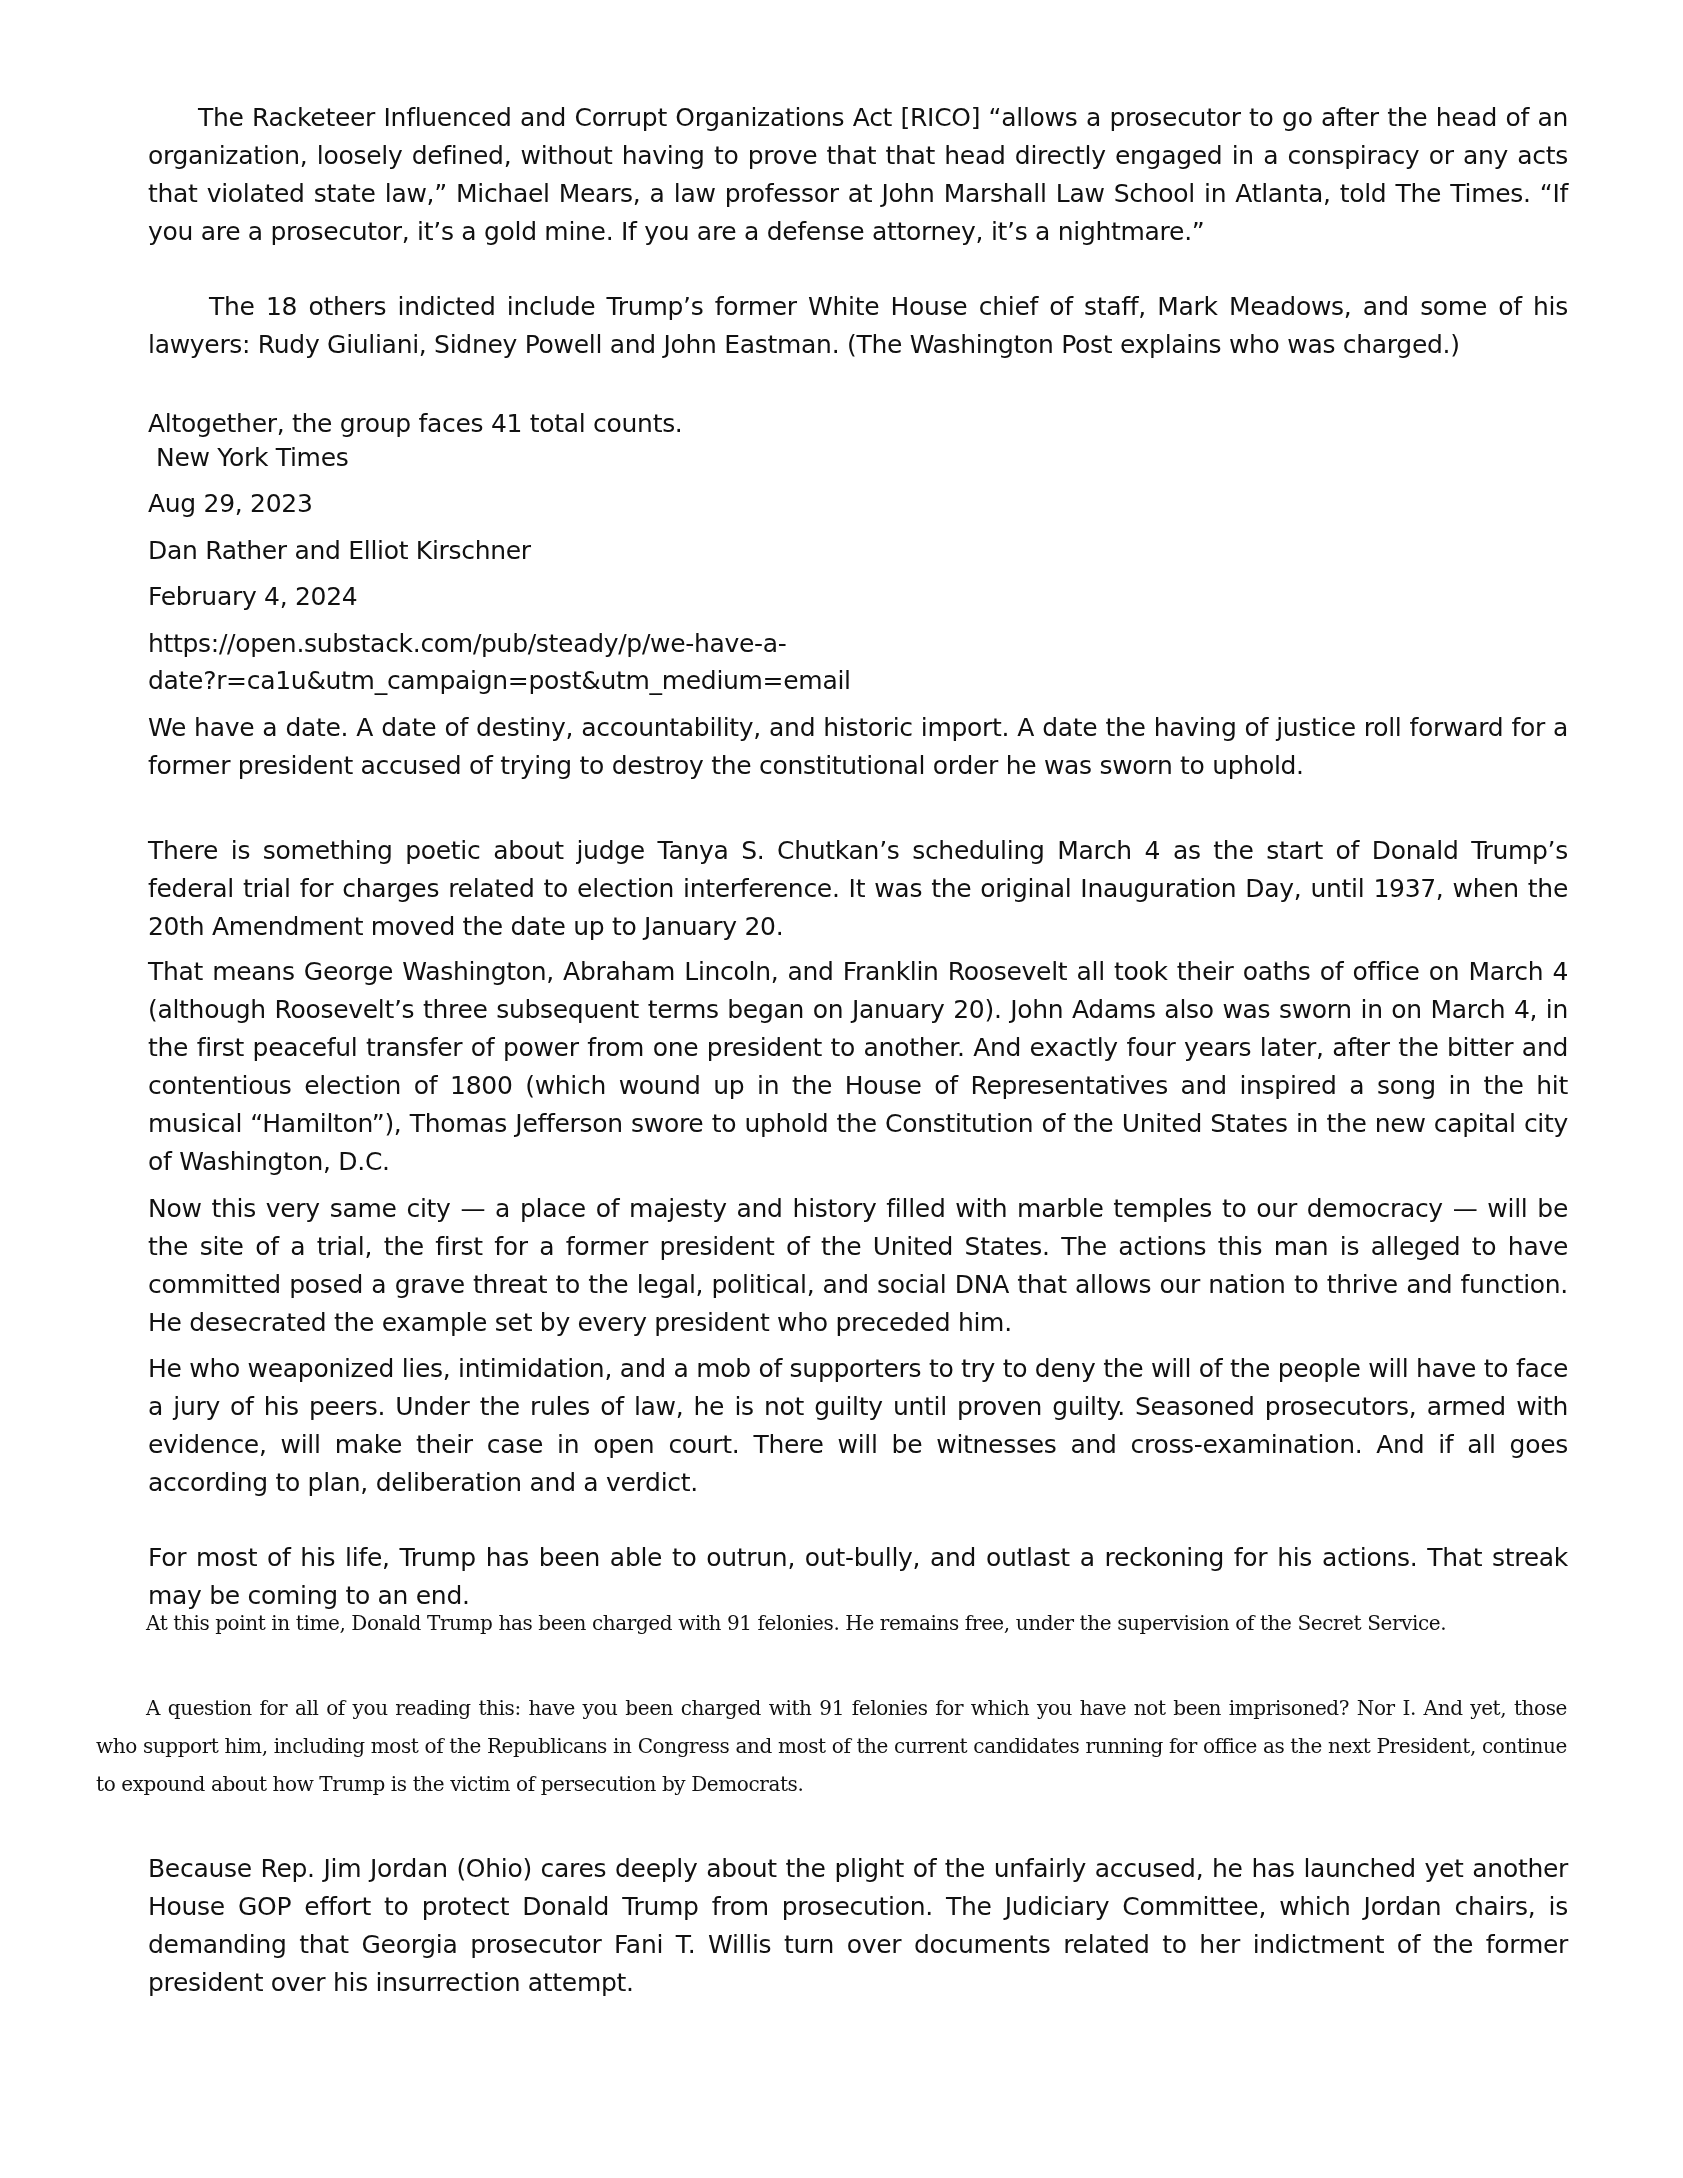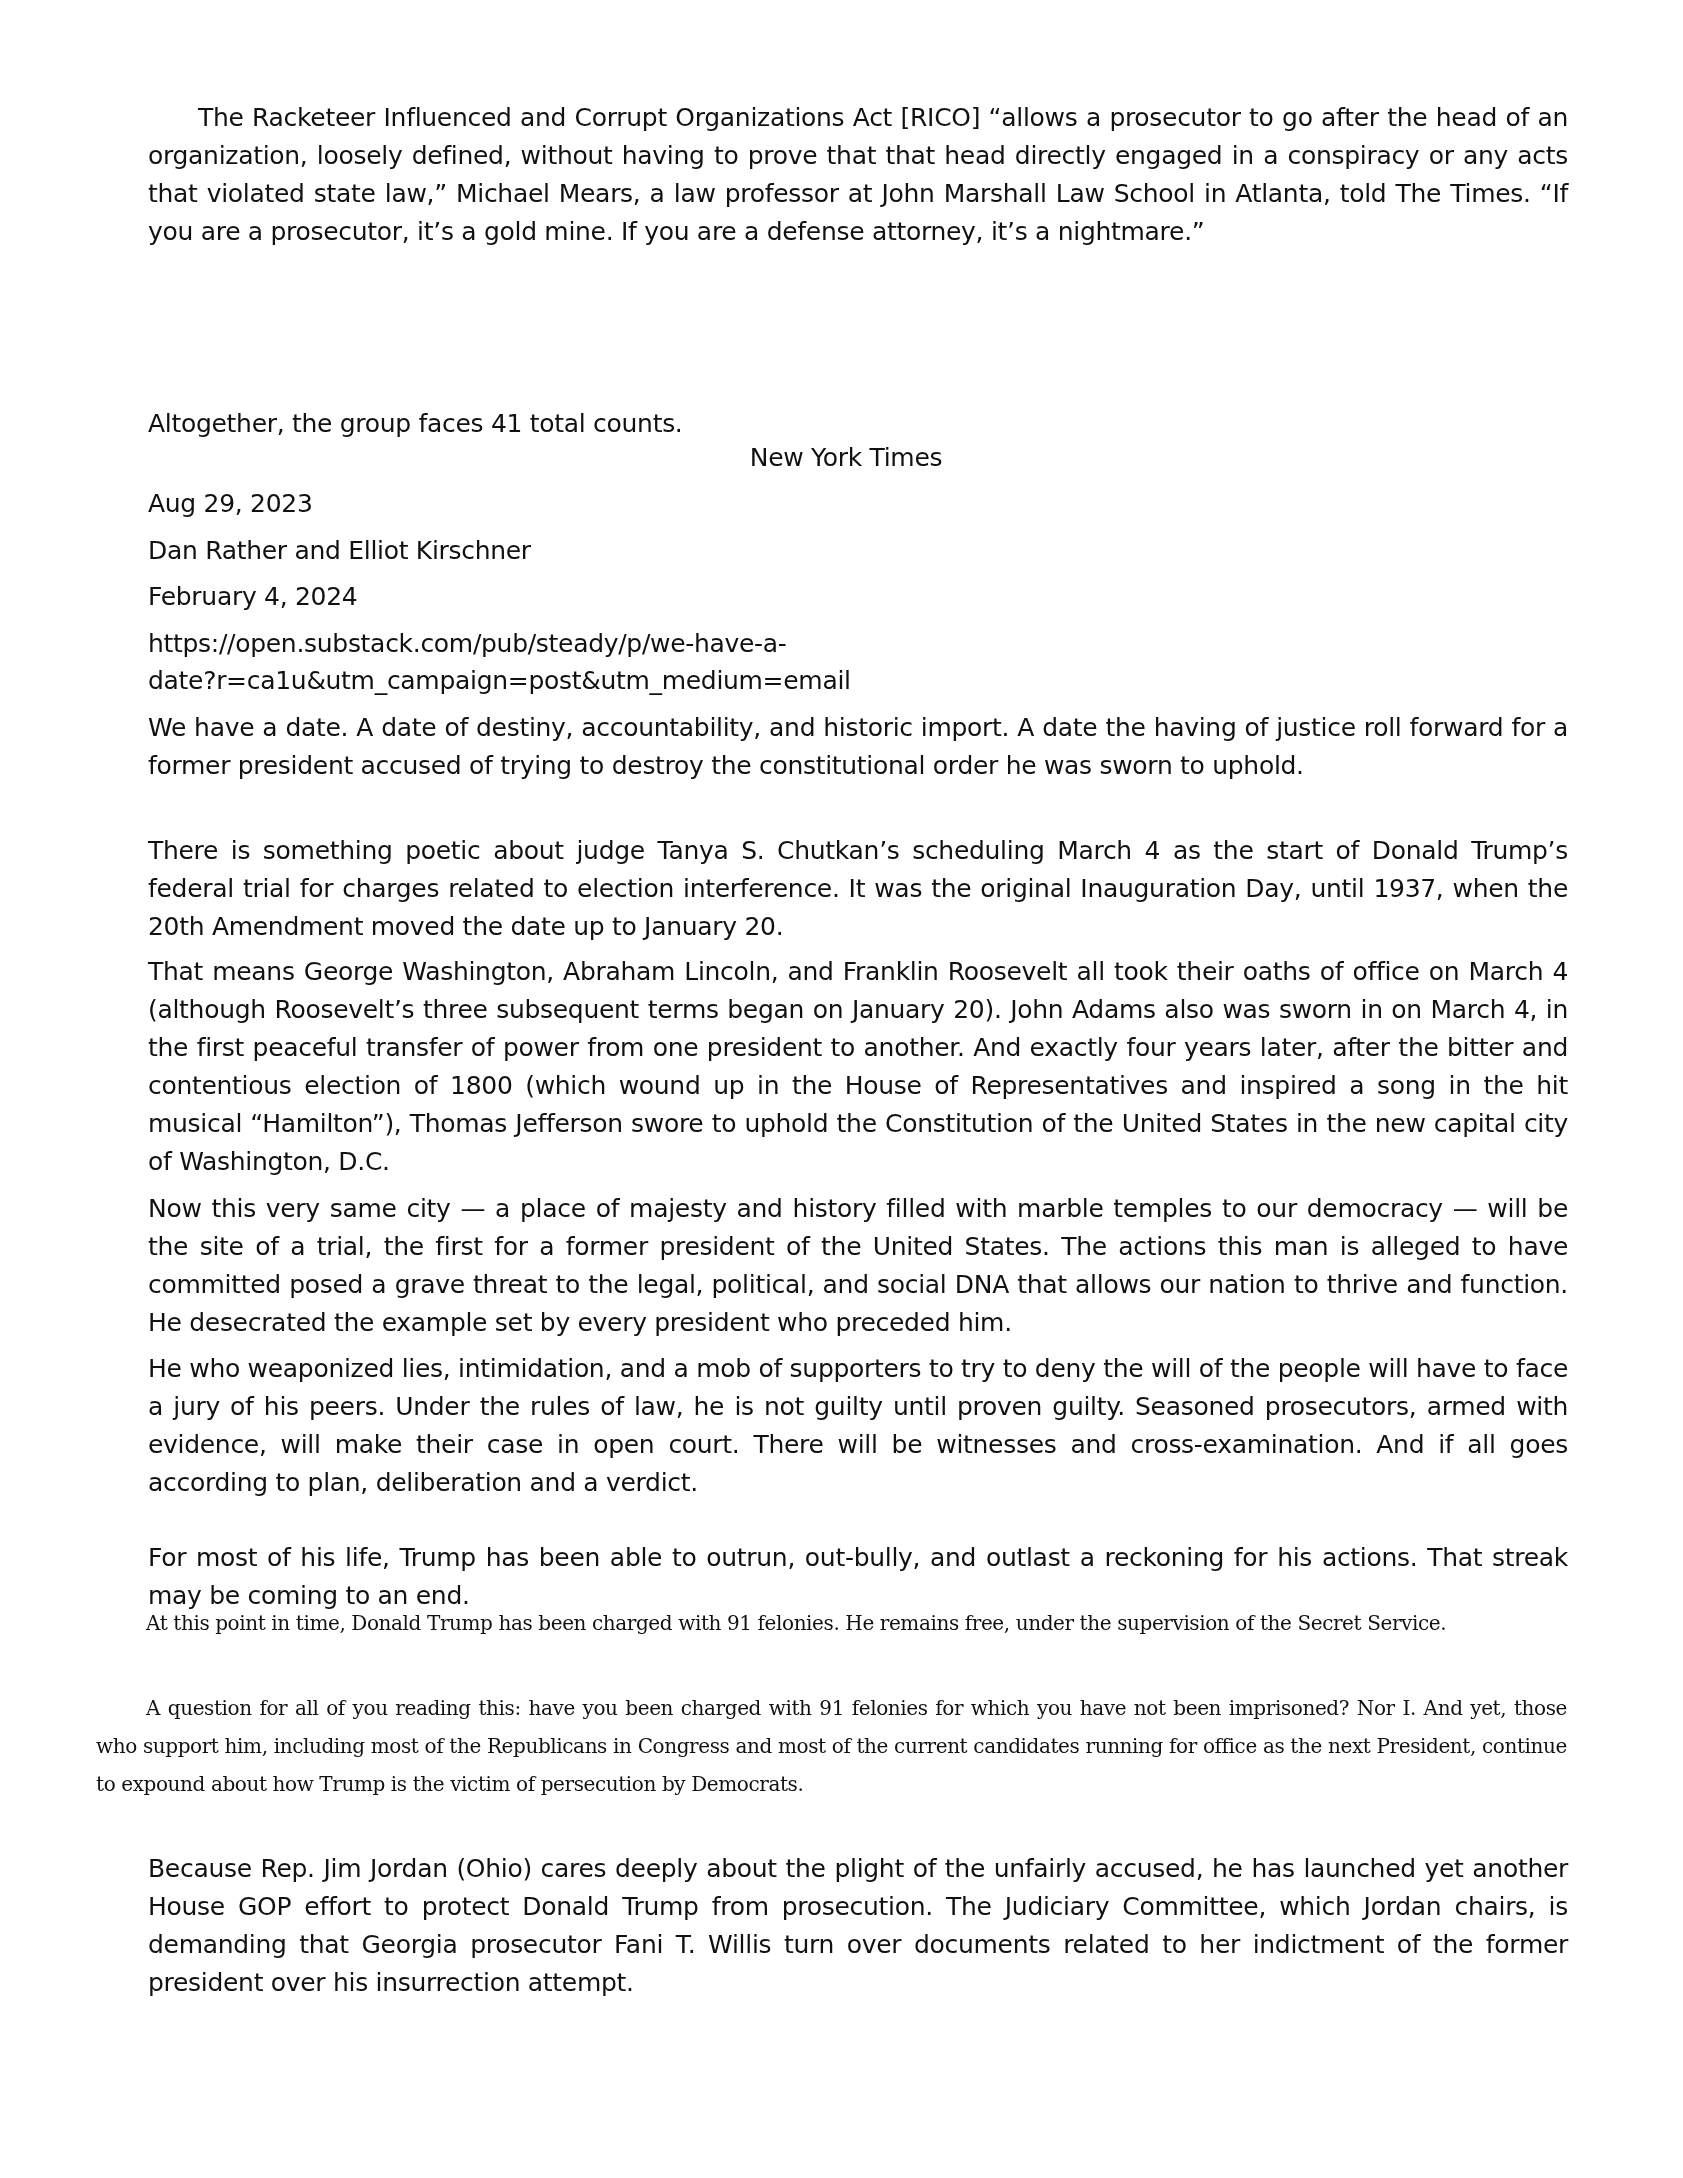--- a/index.html
+++ b/index.html
@@ -3,30 +3,31 @@
 <meta charset="utf-8">
 <style>
   html, body { margin:0; padding:0; background:#ffffff; }
   body { width:1683px; height:2178px; position:relative; overflow:hidden; color:#111; }
   .page { position:absolute; left:0; top:0; width:1475px; height:2178px; }
   .sans { font-family:"DejaVu Sans", sans-serif; font-size:25px; line-height:38px; letter-spacing:-0.3px; }
   .serif { font-family:"DejaVu Serif", serif; font-size:20px; line-height:38px; letter-spacing:-0.4px; }
   .blk { position:absolute; left:148px; width:1420px; text-align:justify; margin:0; }
   .blk.last-left { text-align-last:left; }
   .serifblk { position:absolute; left:96px; width:1471px; text-align:justify; text-align-last:left; margin:0; text-indent:50px; }
-  .center { position:absolute; left:136px; width:1420px; text-align:center; margin:0; }
+  .center { position:absolute; left:156px; width:1420px; margin:0; }
   .line { position:absolute; left:148px; margin:0; white-space:nowrap; }
 </style>
 </head>
 <body>
 
 <div class="page">
 
   <p class="blk sans last-left" style="top:99px; text-indent:50px;">The Racketeer Influenced and Corrupt Organizations Act [RICO] “allows a prosecutor to go after the head of an organization, loosely defined, without having to prove that that head directly engaged in a conspiracy or any acts that violated state law,” Michael Mears, a law professor at John Marshall Law School in Atlanta, told The Times. “If you are a prosecutor, it’s a gold mine. If you are a defense attorney, it’s a nightmare.”</p>
 
+  <p class="blk sans last-left" style="top:288px; text-indent:61px;">The 18 others indicted include Trump’s former White House chief of staff, Mark Meadows, and some of his lawyers: Rudy Giuliani, Sidney Powell and John Eastman. (The Washington Post explains who was charged.)</p>
 
   <p class="line sans" style="top:395px;margin-top:10px;">Altogether, the group faces 41 total counts.</p>
 
   <p class="center sans" style="top:439px;">New York Times</p>
 
   <p class="line sans" style="top:485px;">Aug 29, 2023</p>
 
   <p class="line sans" style="top:532px;">Dan Rather and Elliot Kirschner</p>
 
   <p class="line sans" style="top:578px;">February 4, 2024</p>

